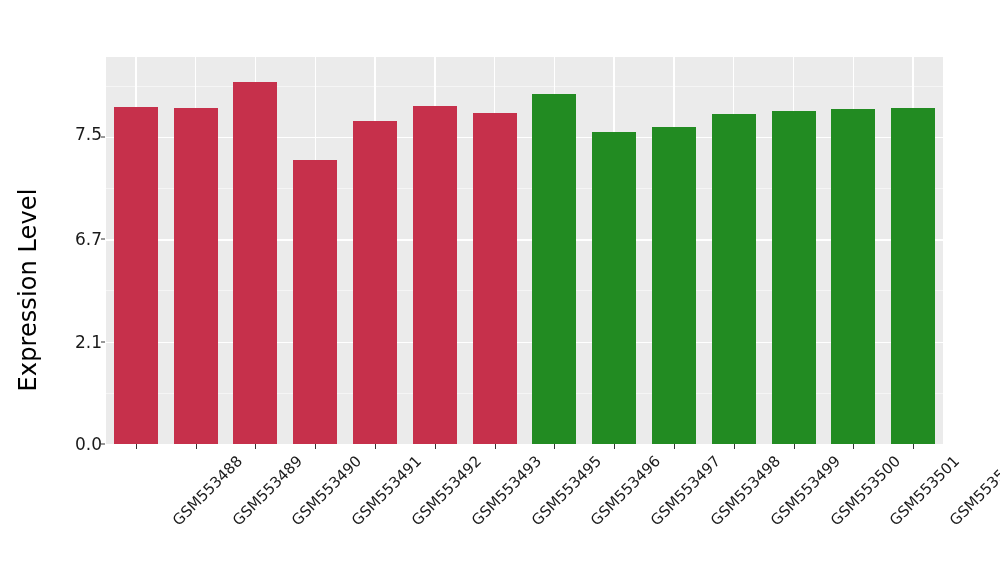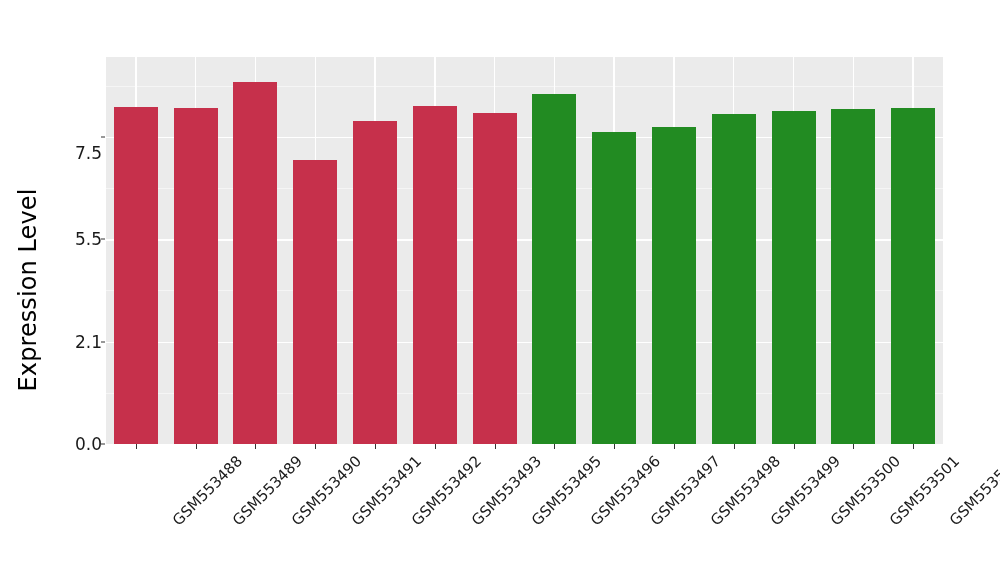--- a/index.html
+++ b/index.html
@@ -129,22 +129,22 @@
 </head>
 <body>
 
 <div id="chart-root">
 
   <div id="y-axis-title">Expression Level</div>
 
   <div id="y-tick-labels">
       <div class="y-tick" style="top: 444px; text-align: right;">0.0</div>
       <div class="y-tick" style="top: 341.619px;">2.1</div>
-      <div class="y-tick" style="top: 239.238px;">5.5</div>
-      <div class="y-tick" style="top: 153px;">7.5</div>
+      <div class="y-tick" style="top: 239.238px;">6.7</div>
+      <div class="y-tick" style="top: 134px;">7.5</div>
     </div>
 
   <div id="panel">
     <div id="gridlines">
         <div class="grid-minor" style="top: 335.81px;"></div>
         <div class="grid-minor" style="top: 233.429px;"></div>
         <div class="grid-minor" style="top: 131.048px;"></div>
         <div class="grid-minor" style="top: 28.6667px;"></div>
         <div class="grid-major" style="top: 284.619px;"></div>
         <div class="grid-major" style="top: 182.238px;"></div>

